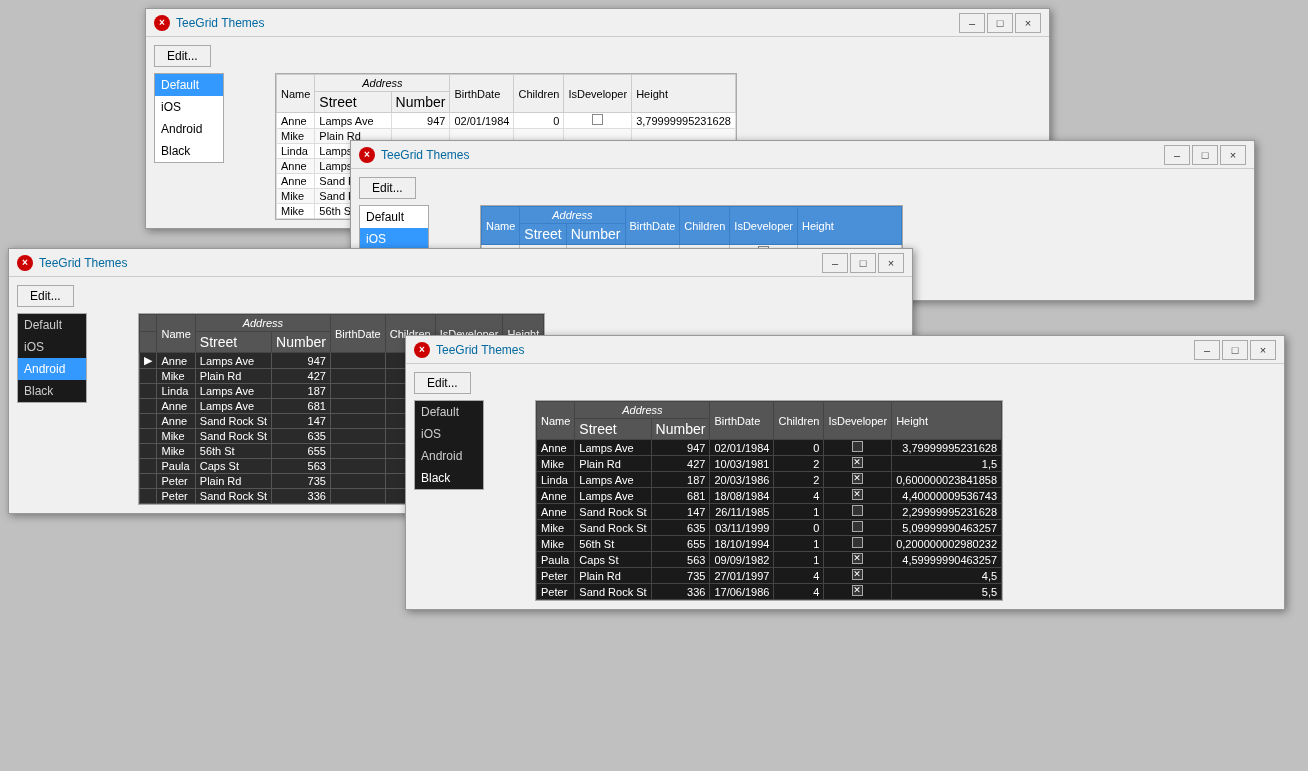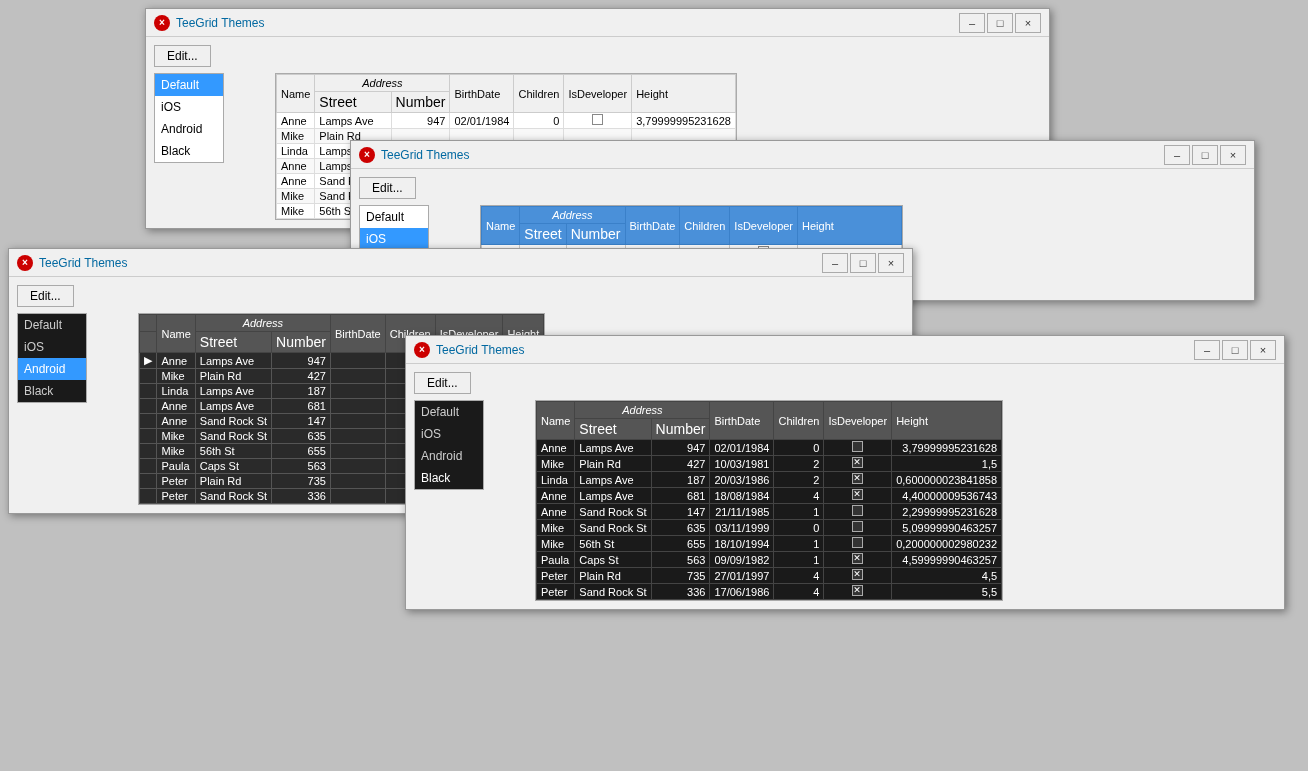--- a/index.html
+++ b/index.html
@@ -717,21 +717,21 @@
     <td class="num-col">681</td>
     <td class="num-col">18/08/1984</td>
     <td class="num-col">4</td>
     <td class="center-col"><span class="cb-checked-dark"></span></td>
     <td class="num-col">4,40000009536743</td>
   </tr>
               <tr>
     <td>Anne</td>
     <td>Sand Rock St</td>
     <td class="num-col">147</td>
-    <td class="num-col">21/11/1985</td>
+    <td class="num-col">26/11/1985</td>
     <td class="num-col">1</td>
     <td class="center-col"><span class="cb-unchecked-dark"></span></td>
     <td class="num-col">2,29999995231628</td>
   </tr>
               <tr>
     <td>Mike</td>
     <td>Sand Rock St</td>
     <td class="num-col">635</td>
     <td class="num-col">03/11/1999</td>
     <td class="num-col">0</td>

